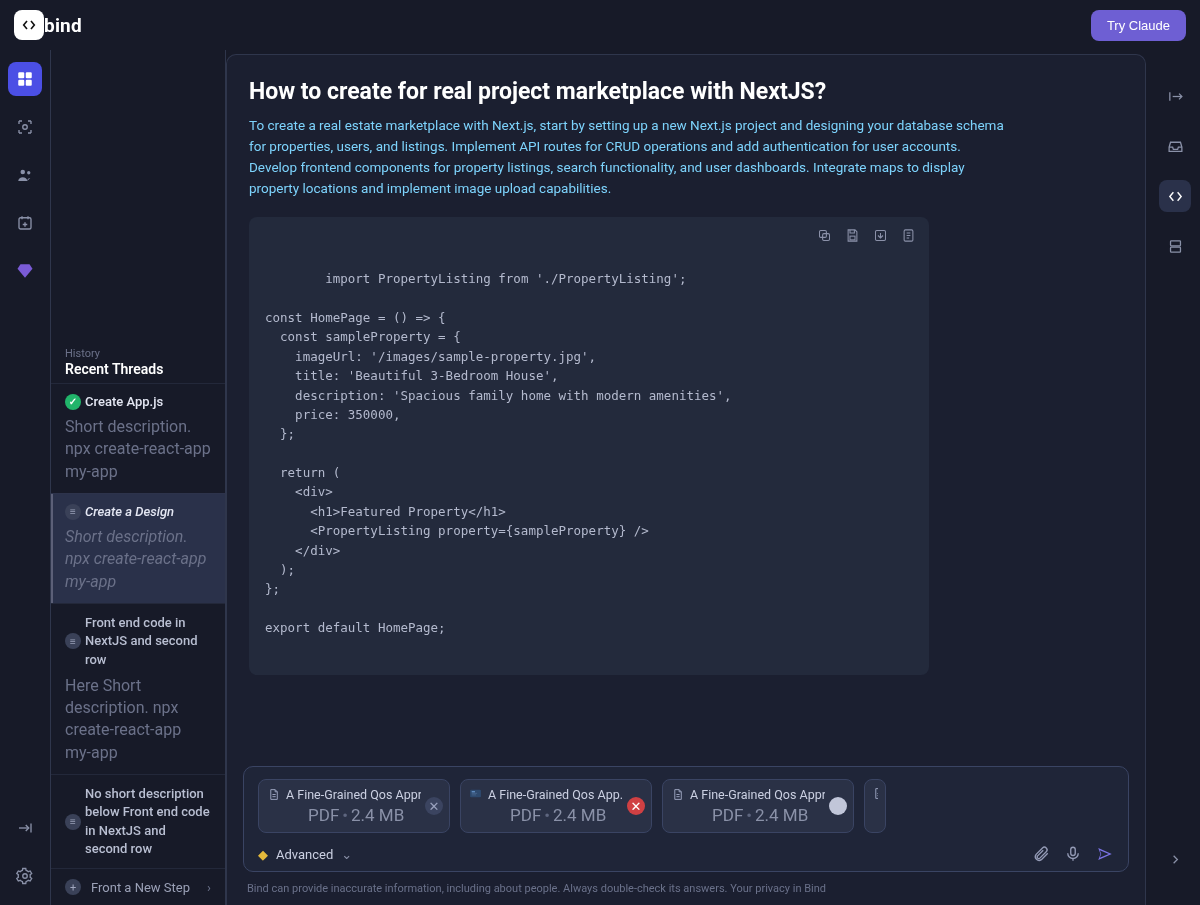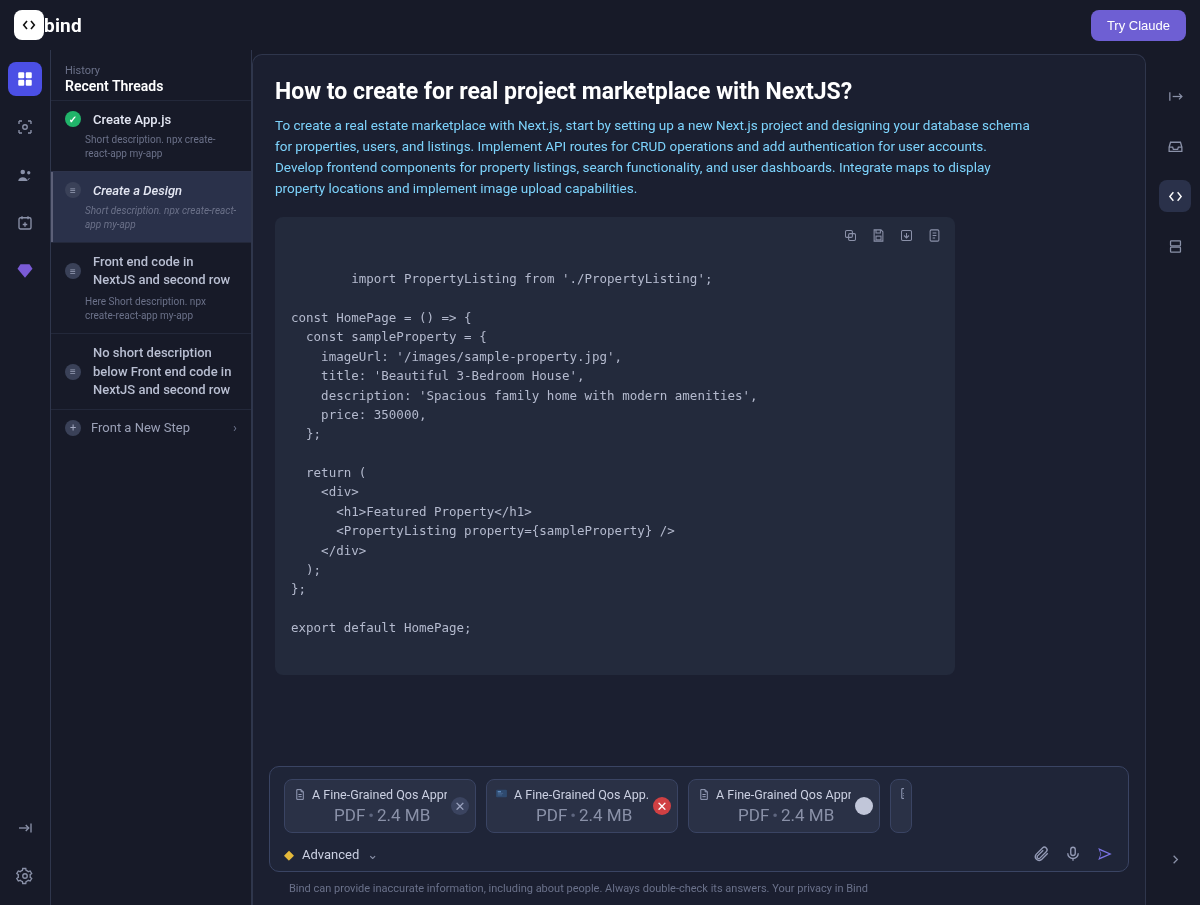--- a/index.html
+++ b/index.html
@@ -52,41 +52,41 @@
 .rail .spacer{flex:1;}
 .rail-btn{
   width:34px;height:34px;border-radius:8px;display:flex;align-items:center;justify-content:center;
   color:var(--text-muted);cursor:pointer;border:none;background:transparent;
 }
 .rail-btn.active{background:#4B4FE5;color:#fff;}
 .rail-btn svg{width:18px;height:18px;}
 .rail-btn.purple{color:#7A5BD6;}
 
 .sidebar{
-  width:202px;border-left:1px solid var(--border);border-right:1px solid var(--border);
-  background:var(--bg);display:flex;flex-direction:column;padding:14px 0 0 0;overflow:hidden;
+  width:176px;border-left:1px solid var(--border);border-right:1px solid var(--border);
+  background:var(--bg);display:flex;flex-direction:column;padding:14px 0 0 0;overflow:hidden;justify-content:flex-end;
 }
 .sidebar-head{padding:0 14px 6px 14px;}
 .sidebar-kicker{font-size:11px;color:var(--text-dim);}
 .sidebar-title{font-size:14px;font-weight:600;color:#fff;margin-top:1px;}
 .thread-list{display:flex;flex-direction:column;}
 .thread{
   padding:10px 14px 10px 14px;border-top:1px solid rgba(47,54,76,0.5);position:relative;cursor:pointer;
 }
 .thread.active{background:var(--hover);font-style:italic;}
 .thread.active::before{
   content:"";position:absolute;left:0;top:0;bottom:0;width:2px;background:#5C6078;
 }
-.thread-title{display:flex;align-items:center;gap:12px;color:#E4E7F3;font-size:13px;font-weight:500;}
+.thread-title{display:flex;align-items:center;gap:4px;color:#E4E7F3;font-size:13px;font-weight:500;}
 .thread-title .status{width:16px;height:16px;border-radius:50%;display:flex;align-items:center;justify-content:center;flex:none;}
 .status.ok{background:var(--green);}
 .status.ok::after{content:"✓";color:#fff;font-size:10px;font-weight:700;}
 .status.pending{background:#3A4158;}
 .status.pending::after{content:"≡";color:#99A0B7;font-size:10px;}
-.thread-desc{font-size:10px;color:var(--text-dim);margin-top:6px;line-height:1.4;margin-left:20px;}
+.thread-desc{font-size:16px;color:var(--text-dim);margin-top:6px;line-height:1.4;}
 .thread .multi{font-size:13px;color:#B9BFD2;line-height:1.4;}
 .new-step{display:flex;align-items:center;gap:10px;color:#9AA0B6;font-size:13px;}
 .new-step .chev{margin-left:auto;color:#6E758E;}
 .plus-circle{width:16px;height:16px;border-radius:50%;background:#3A4158;display:flex;align-items:center;justify-content:center;color:#A2A8C0;font-size:11px;}
 
 .main{flex:1;display:flex;flex-direction:column;border-right:1px solid var(--border);border-top-right-radius:10px;border-top-left-radius:0;
   background:var(--bg-panel);margin:4px 4px 0 0;border:1px solid var(--border);border-bottom:none;border-radius:10px 10px 0 0;
   overflow:hidden;position:relative;
 }
 .content{padding:22px 22px 0 22px;flex:1;overflow:hidden;display:flex;flex-direction:column;min-height:0;}
@@ -126,21 +126,21 @@
 .chip-close.knob{background:#C1C6D9;color:#C1C6D9;}
 .chip.peek{flex:0 0 22px;padding:7px;}
 .composer-bottom{display:flex;align-items:center;gap:10px;padding-top:2px;}
 .adv{display:flex;align-items:center;gap:8px;color:#CBD0E2;font-size:13px;cursor:pointer;}
 .adv .diamond{color:var(--yellow);}
 .adv .caret{color:#8A91A8;}
 .composer-bottom .spacer{flex:1;}
 .send-row{display:flex;align-items:center;gap:14px;}
 .send-row .ibtn{color:#949BB6;cursor:pointer;width:18px;height:18px;display:flex;align-items:center;justify-content:center;}
 .send-row .send{color:#7B73E6;}
-.disclaimer{font-size:11px;color:#6A718A;text-align:left;padding:6px 18px 10px 36px;}
+.disclaimer{font-size:11px;color:#6A718A;text-align:left;padding:6px 18px 10px 20px;}
 
 .right-rail{width:50px;display:flex;flex-direction:column;align-items:center;padding:30px 0;gap:18px;position:relative;}
 .right-rail .spacer{flex:1;}
 .right-rail .rbtn{width:32px;height:32px;border-radius:8px;display:flex;align-items:center;justify-content:center;color:var(--text-muted);cursor:pointer;}
 .right-rail .rbtn.active{background:var(--hover);color:#fff;}
 </style>
 </head>
 <body>
 
 <div class="topbar">

